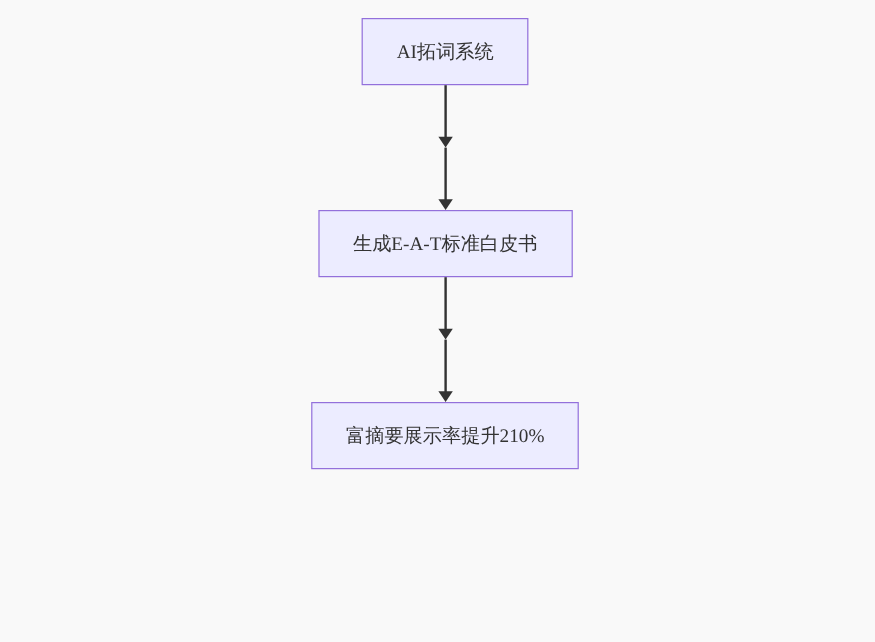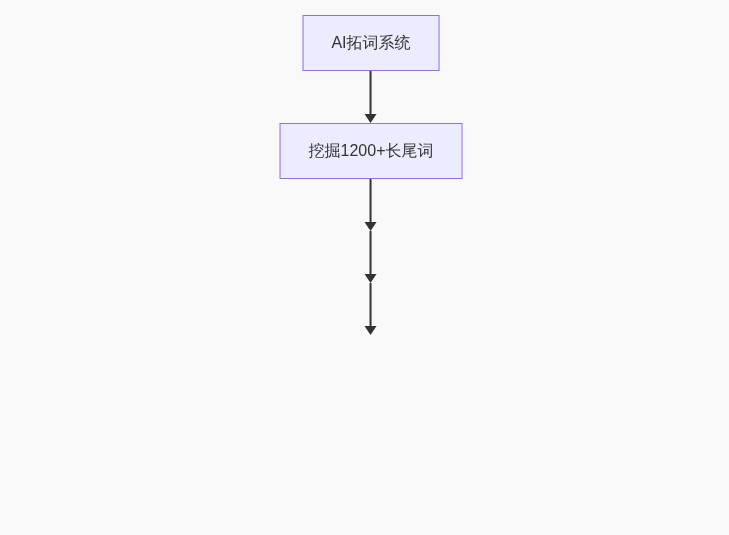--- a/index.html
+++ b/index.html
@@ -28,20 +28,21 @@
     height: 56px;
     padding: 0 28px;
     display: flex;
     align-items: center;
     justify-content: center;
     background: var(--node-fill, #ECECFF);
     border: 1px solid var(--node-border, #9370DB);
     color: var(--text, #333333);
     font-size: 16px;
     white-space: nowrap;
+    font-family: Liberation Serif, serif;
   }
   .flow-arrow {
     position: relative;
     width: 2px;
     height: 44px;
     margin-bottom: 8px;
     background: var(--arrow, #333333);
   }
   .flow-arrow::after {
     content: "";
@@ -55,17 +56,18 @@
     border-right: 6px solid transparent;
     border-top: 9px solid var(--arrow, #333333);
   }
 </style>
 </head>
 <body>
 
 <div class="flowchart">
   <div class="flow-node">AI拓词系统</div>
   <div class="flow-arrow"></div>
-  <div class="flow-node">挖掘1200+长尾词</div>
+  <div class="flow-arrow"></div>
+  <div class="flow-node">生成E-A-T标准白皮书</div>
   <div class="flow-arrow"></div>
   <div class="flow-arrow"></div>
-  <div class="flow-arrow"></div>
+  <div class="flow-node">富摘要展示率提升210%</div>
 </div>
 
 </body></html>

